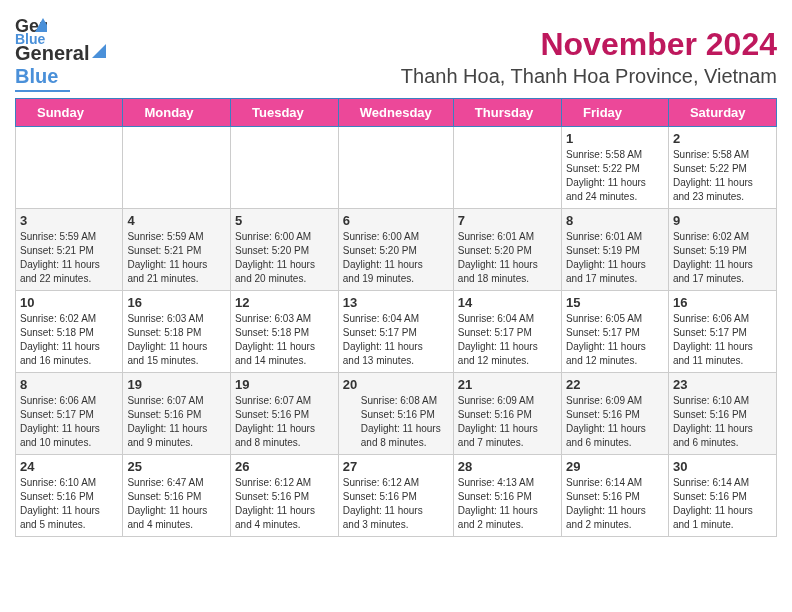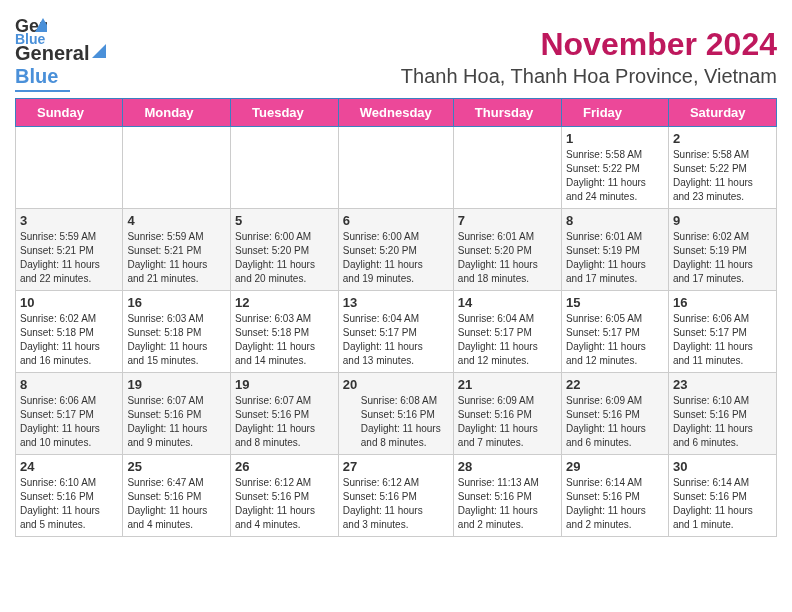--- a/index.html
+++ b/index.html
@@ -323,21 +323,21 @@
         </td>
         <td>
           <span class="day-number">27</span>
           <div class="day-info" style="white-space: pre-line;">Sunrise: 6:12 AM
 Sunset: 5:16 PM
 Daylight: 11 hours
 and 3 minutes.</div>
         </td>
         <td>
           <span class="day-number">28</span>
-          <div class="day-info" style="white-space: pre-line;">Sunrise: 11:13 AM
+          <div class="day-info" style="white-space: pre-line;">Sunrise: 4:13 AM
 Sunset: 5:16 PM
 Daylight: 11 hours
 and 2 minutes.</div>
         </td>
         <td>
           <span class="day-number">29</span>
           <div class="day-info" style="white-space: pre-line;">Sunrise: 6:14 AM
 Sunset: 5:16 PM
 Daylight: 11 hours
 and 2 minutes.</div>

